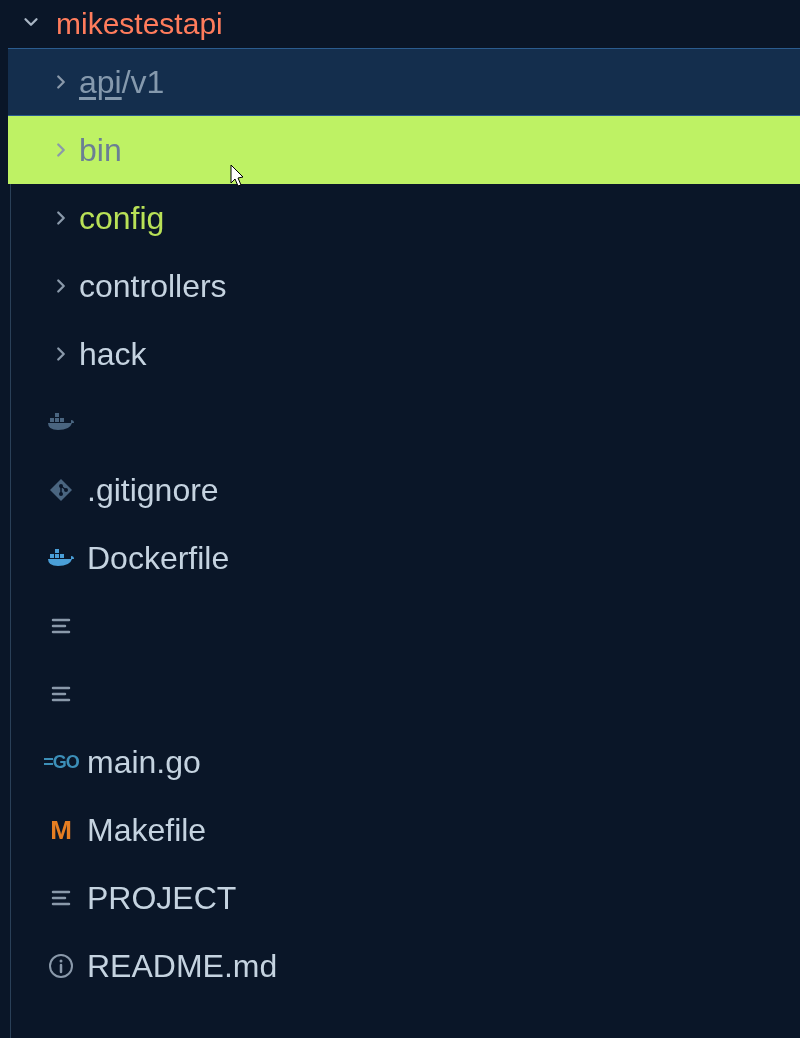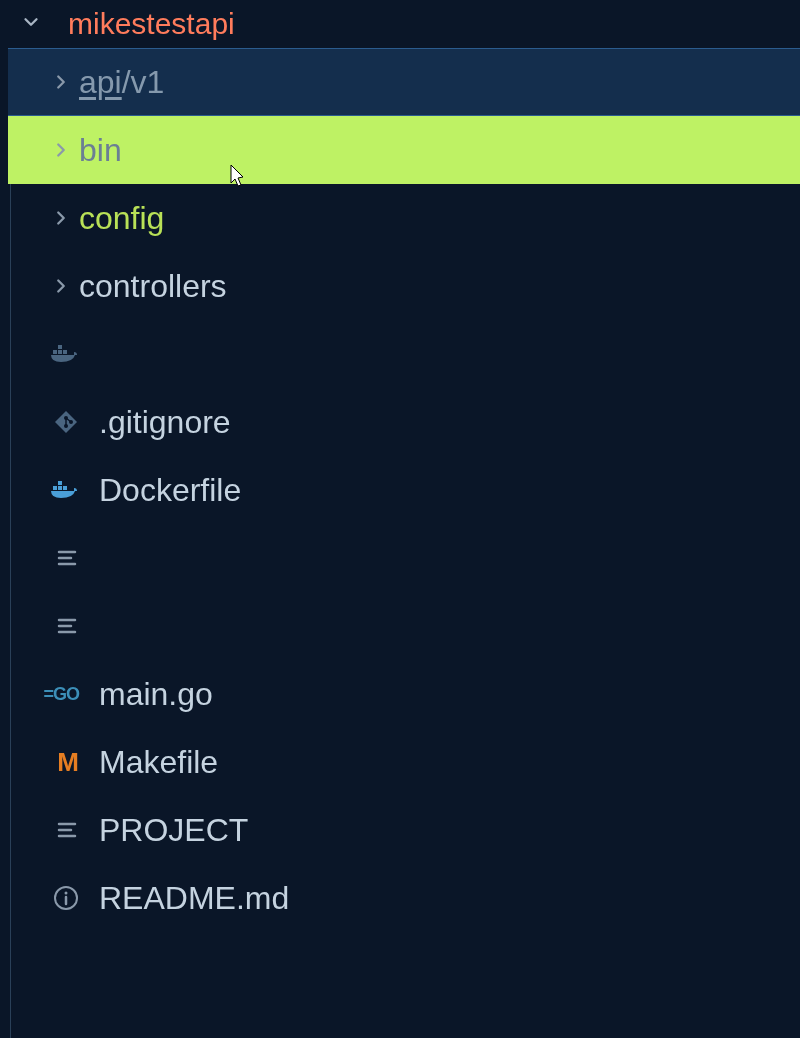--- a/index.html
+++ b/index.html
@@ -26,21 +26,20 @@
       top: 48px;
       bottom: 0;
       width: 1px;
       background: #2a4058;
     }
     .root-item {
       display: flex;
       align-items: center;
       padding: 8px 0 8px 12px;
       height: 48px;
-      gap: 12px;
     }
     .root-item .chevron {
       color: #a8b5c4;
       margin-right: 14px;
     }
     .root-item .label {
       color: #ff7c5c;
       font-size: 30px;
       font-weight: 500;
     }
@@ -64,23 +63,23 @@
       width: 36px;
       display: flex;
       align-items: center;
       justify-content: center;
       flex-shrink: 0;
     }
     .tree-item .icon-slot {
       width: 36px;
       display: flex;
       align-items: center;
-      justify-content: flex-end;
+      justify-content: center;
       flex-shrink: 0;
-      margin-right: 20px;
+      margin-right: 8px;
     }
     .tree-item .label {
       color: #c5d3e0;
       font-size: 32px;
       font-weight: 400;
     }
     .tree-item.config .label {
       color: #b9e157;
     }
     .tree-item.dimmed .label {
@@ -194,20 +193,28 @@
       </div>
       <div class="tree-item">
         <span class="arrow-slot">
           <svg class="chevron-svg" viewBox="0 0 24 24">
             <polyline points="9 6 15 12 9 18"></polyline>
           </svg>
         </span>
         <span class="label">controllers</span>
       </div>
       <div class="tree-item">
+        <span class="arrow-slot">
+          <svg class="chevron-svg" viewBox="0 0 24 24">
+            <polyline points="9 6 15 12 9 18"></polyline>
+          </svg>
+        </span>
+        <span class="label">hack</span>
+      </div>
+      <div class="tree-item">
         <span class="icon-slot">
           <svg width="30" height="24" viewBox="0 0 30 24" class="icon-docker-dim">
       <rect x="4" y="8" width="4" height="4" fill="currentColor"></rect>
       <rect x="9" y="8" width="4" height="4" fill="currentColor"></rect>
       <rect x="14" y="8" width="4" height="4" fill="currentColor"></rect>
       <rect x="9" y="3" width="4" height="4" fill="currentColor"></rect>
       <path d="M 2 13 Q 2 20 12 20 Q 24 20 26 13 L 2 13 Z" fill="currentColor"></path>
       <path d="M 25 10 Q 28 10 28 13 L 25 13 Z" fill="currentColor"></path>
     </svg>
         </span>

